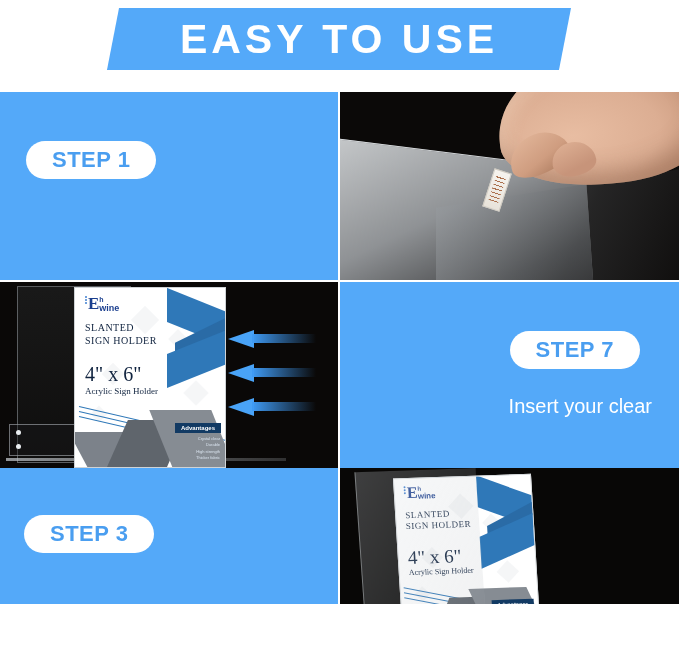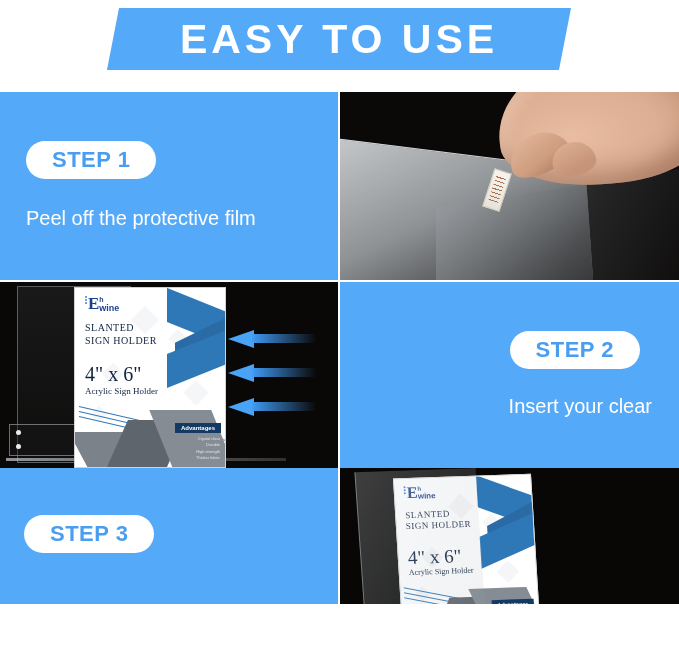--- a/index.html
+++ b/index.html
@@ -212,21 +212,20 @@
     </div>
   </div>
 
   <div class="row row1">
 
     <div class="cellL blue">
       <div class="txtpanel s1">
         <div class="pill">
           <span class="pill-label">STEP 1</span>
         </div>
-        <div class="caption">Peel off the protective film</div>
       </div>
     </div>
 
     <div class="cellR black">
       <div class="photoHand">
         <div class="hand-sheet"></div>
         <div class="hand-sheet2"></div>
         <div class="film-tab"></div>
         <div class="hand"></div>
         <div class="thumb"></div>
@@ -323,21 +322,21 @@
               <span class="tail"></span>
           </div>
         </div>
 
       </div>
     </div>
 
     <div class="cellR blue">
       <div class="txtpanel s2">
         <div class="pill">
-          <span class="pill-label">STEP 2</span>
+          <span class="pill-label">STEP 7</span>
         </div>
         <div class="caption">Insert your clear</div>
       </div>
     </div>
   </div>
 
   <div class="row row3">
 
     <div class="cellL blue">
       <div class="txtpanel s3">

